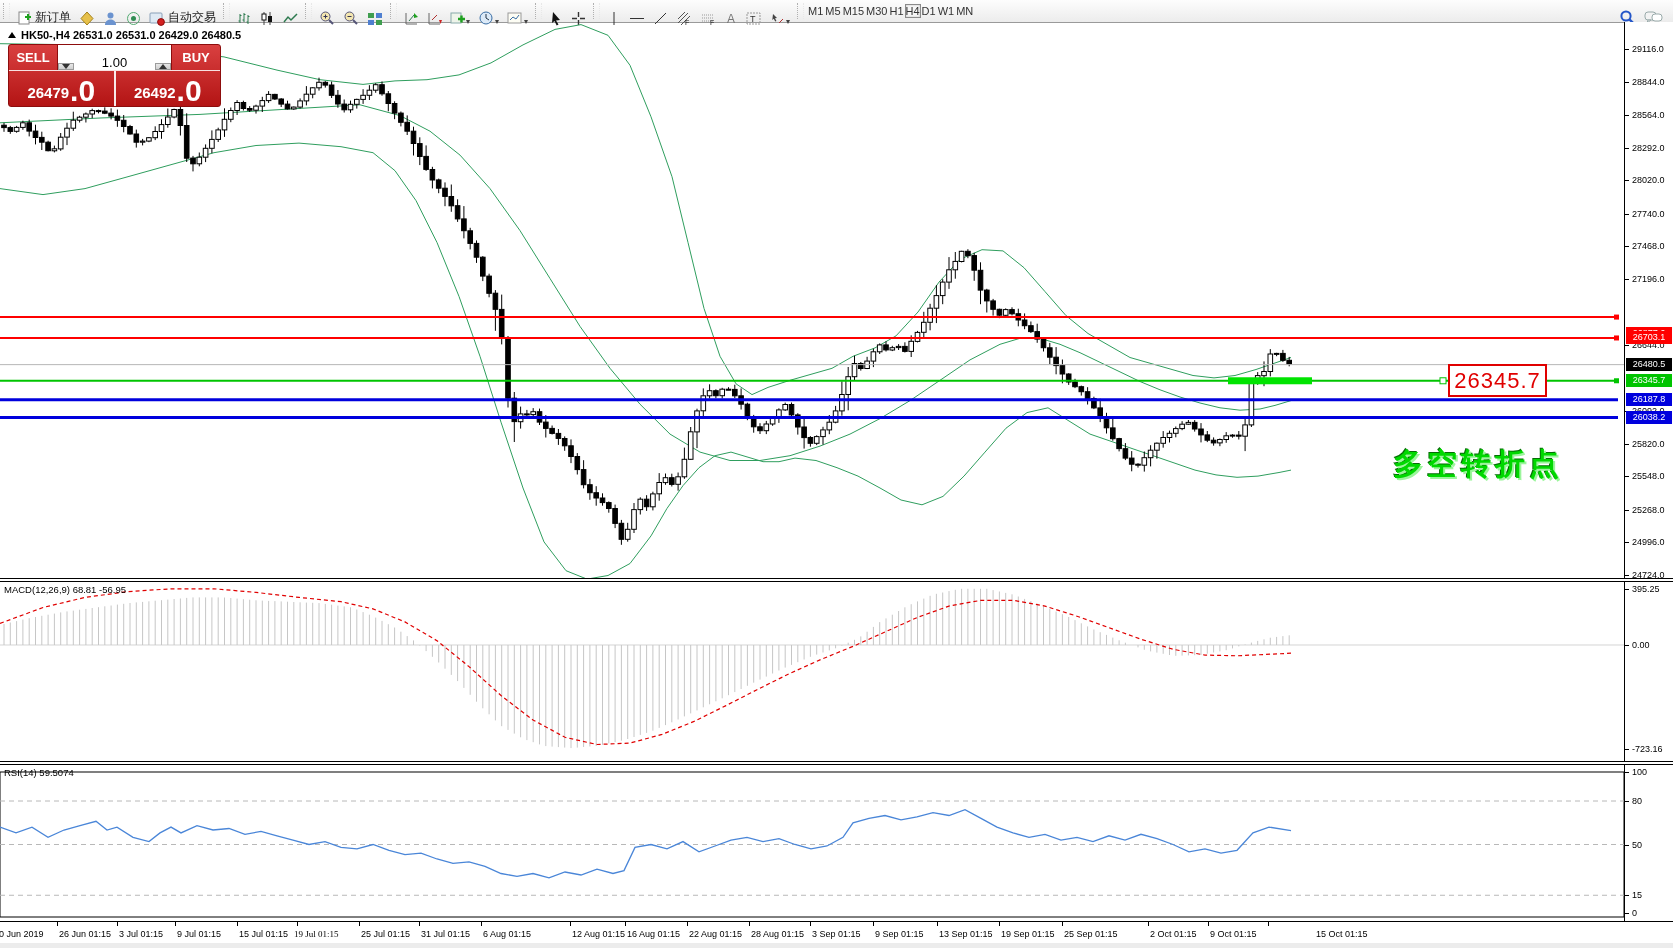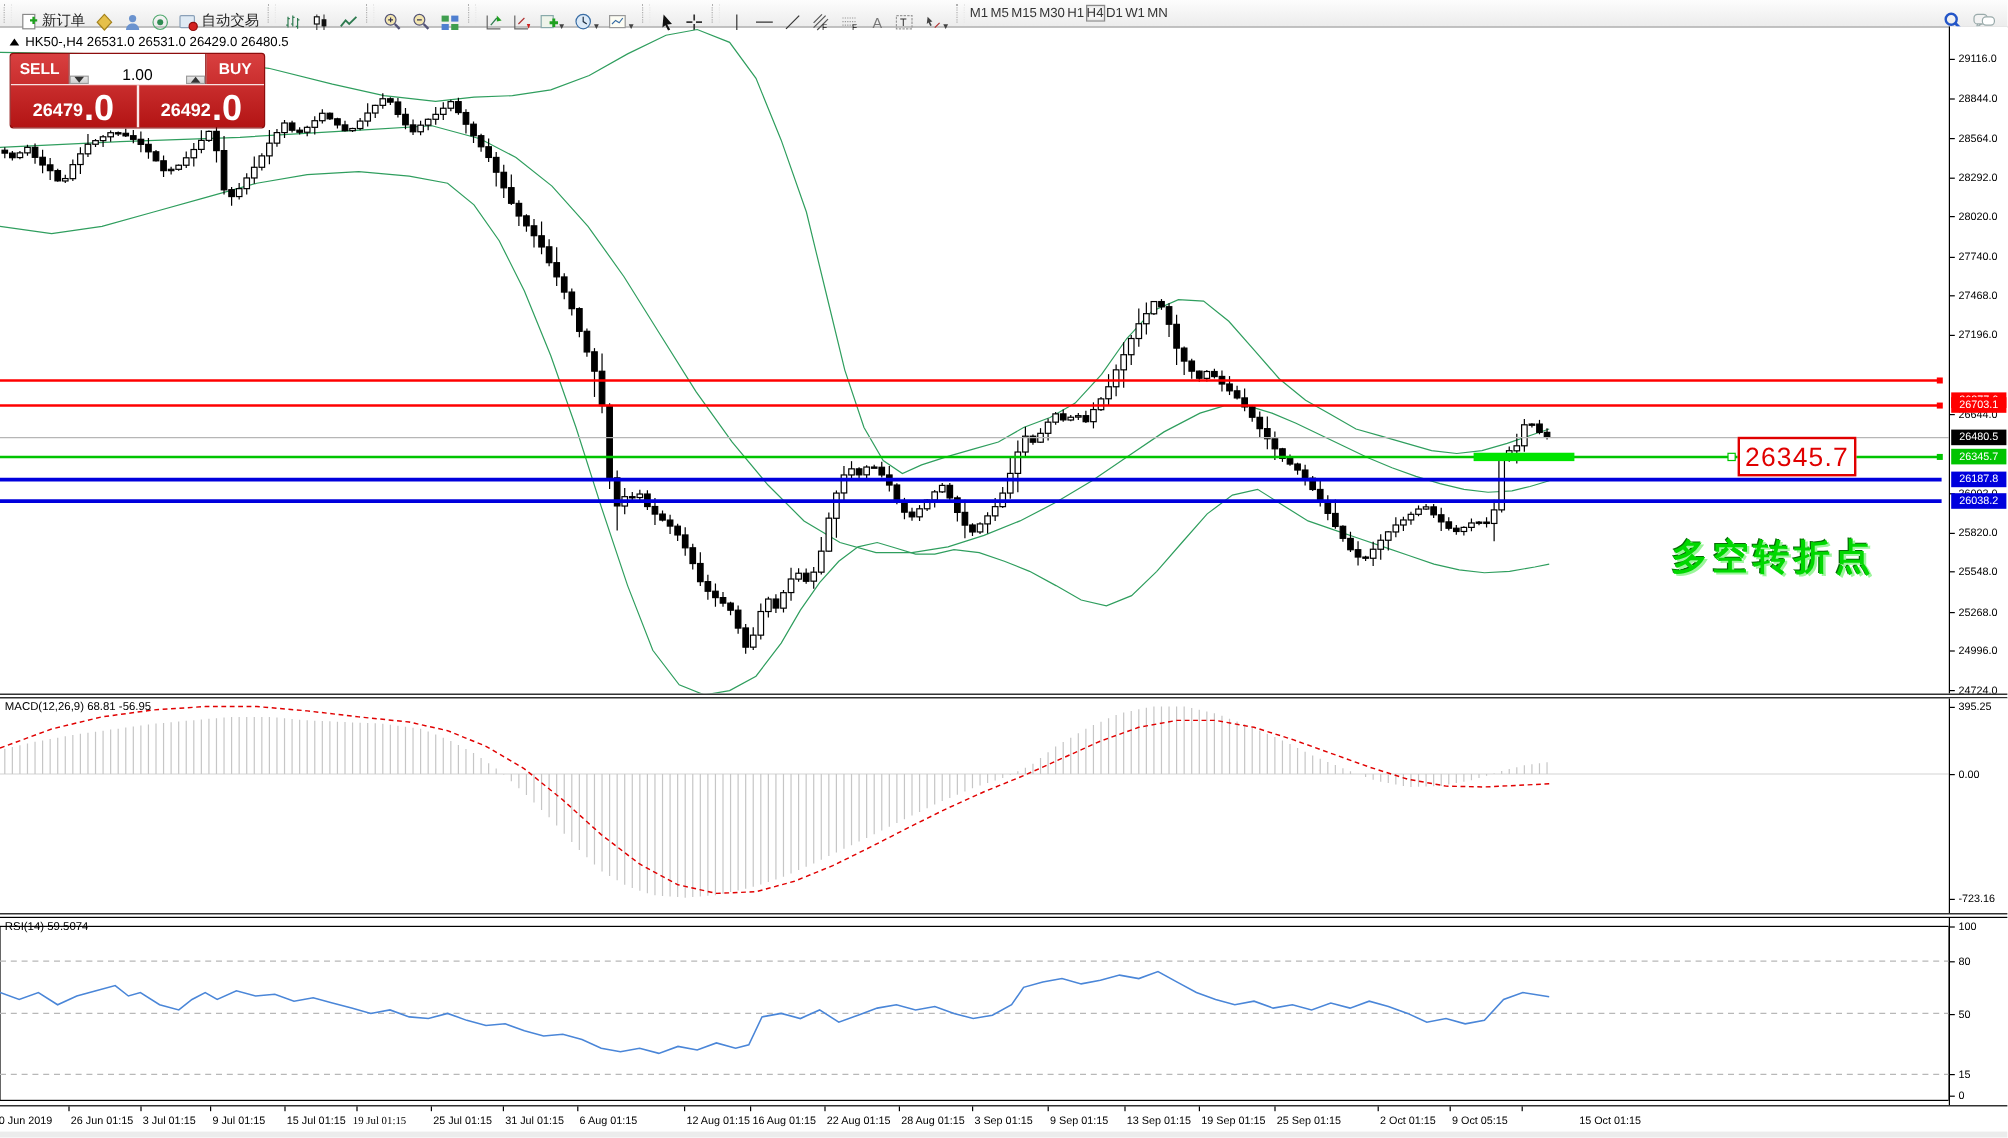--- a/index.html
+++ b/index.html
@@ -37,21 +37,21 @@
         color:#fff;text-align:center;white-space:nowrap;}
   .ind-label{position:absolute;font-size:9.5px;color:#000;z-index:3;}
   #macd-label{left:4px;top:584px;} #rsi-label{left:4px;top:767px;}
   
   #date-axis{position:absolute;left:0;top:921px;width:1673px;height:27px;background:#fff;
     border-top:1px solid #000;box-sizing:border-box;}
   #date-axis .dlab{position:absolute;top:7px;font-size:9px;color:#000;white-space:nowrap;}
   #date-axis .dtick{position:absolute;top:0;width:1px;height:4px;background:#000;}
   #date-axis .bottomstrip{position:absolute;left:0;top:21px;width:1673px;height:6px;background:#ececec;}
   
-  #chart-title{position:absolute;left:8px;top:29px;font-size:11px;font-weight:normal;color:#000;z-index:5;
+  #chart-title{position:absolute;left:8px;top:29px;font-size:11px;font-weight:bold;color:#000;z-index:5;
     display:flex;align-items:center;}
   #title-tri{width:0;height:0;border-left:4px solid transparent;border-right:4px solid transparent;
     border-bottom:6px solid #000;margin-right:5px;}
   
   #trade-panel{position:absolute;left:8px;top:44px;width:213px;height:63px;z-index:6;
     background:linear-gradient(#d94040,#b31414);border:1px solid #8d0d0d;border-radius:3px;
     box-sizing:border-box;color:#fff;overflow:hidden;}
   #tp-row1{display:flex;height:25px;align-items:stretch;border-bottom:1px solid rgba(255,255,255,.85);}
   .tp-side{width:48px;display:flex;align-items:center;justify-content:center;
     font-size:13px;font-weight:bold;}
@@ -982,21 +982,21 @@
     <div class="dlab" style="left: 875px;">9 Sep 01:15</div>
     <div class="dtick" style="left: 937px;"></div>
     <div class="dlab" style="left: 939px;">13 Sep 01:15</div>
     <div class="dtick" style="left: 999px;"></div>
     <div class="dlab" style="left: 1001px;">19 Sep 01:15</div>
     <div class="dtick" style="left: 1062px;"></div>
     <div class="dlab" style="left: 1064px;">25 Sep 01:15</div>
     <div class="dtick" style="left: 1148px;"></div>
     <div class="dlab" style="left: 1150px;">2 Oct 01:15</div>
     <div class="dtick" style="left: 1208px;"></div>
-    <div class="dlab" style="left: 1210px;">9 Oct 05:15</div>
+    <div class="dlab" style="left: 1210px;">9 Oct 01:15</div>
     <div class="dtick" style="left: 1268px;"></div>
     <div class="dlab" style="left: 1270px; margin-left: 46px;">15 Oct 01:15</div>
   </div>
 
 <div id="chart-title">
   <span id="title-tri"></span>
   <span>HK50-,H4 26531.0 26531.0 26429.0 26480.5</span>
 </div>
 
 <div id="trade-panel">

